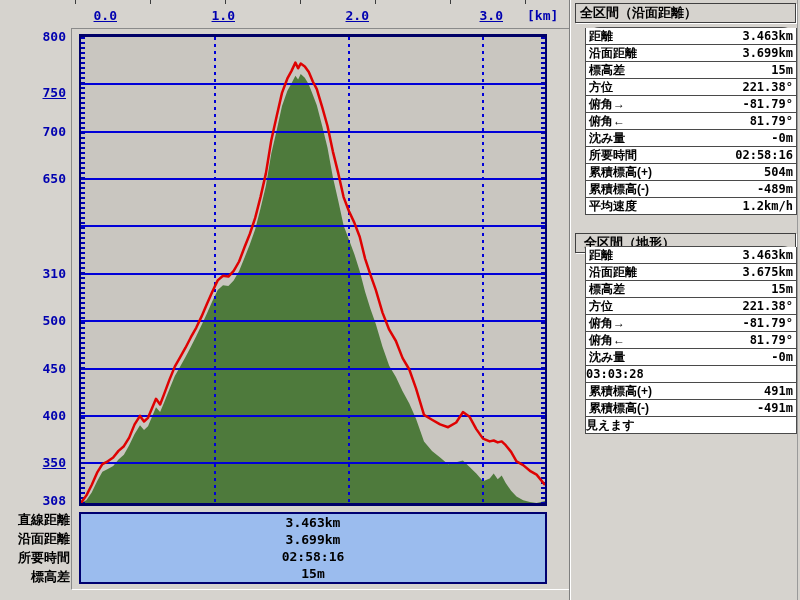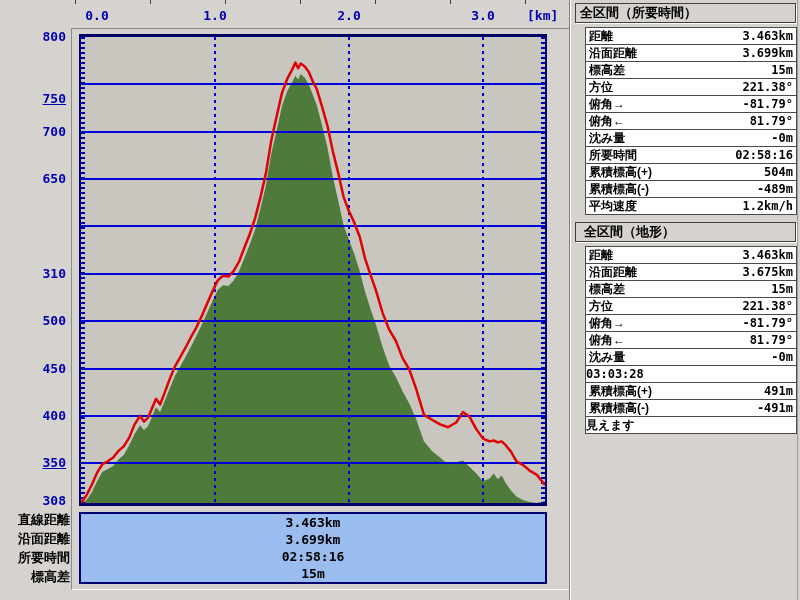--- a/index.html
+++ b/index.html
@@ -18,22 +18,22 @@
   }
   
   #plot-frame{
     position:absolute;left:79px;top:34px;width:468px;height:472px;
     box-sizing:border-box;background:#c9c6c0;
     border:2px solid #000068;border-top-width:3px;border-bottom-width:3px;
   }
   #profile-svg{position:absolute;left:0;top:0;width:464px;height:466px;display:block;}
   
   .xtick{
-    position:absolute;top:8px;width:40px;text-align:center;
-    color:#0000b0;font:bold 13px "DejaVu Sans Mono",monospace;
+    position:absolute;top:8px;width:40px;text-align:right;
+    color:#0000b0;font:bold 13px "DejaVu Sans Mono",monospace;text-decoration:underline;
   }
   #x-unit{
     position:absolute;left:527px;top:8px;width:44px;text-align:left;
     color:#0000b0;font:bold 13px "DejaVu Sans Mono",monospace;
   }
   .ytick{
     position:absolute;left:0;width:66px;text-align:right;
     color:#0000b0;font:bold 13px "DejaVu Sans Mono",monospace;height:16px;line-height:16px;
   }
   #y-min-label{position:absolute;left:0;top:493px;width:66px;text-align:right;
@@ -56,20 +56,21 @@
   
   .panel-header{
     position:absolute;left:575px;width:221px;height:20px;box-sizing:border-box;
     border:1px solid #404040;box-shadow:1px 1px 0 #ffffff;
     background:#d6d3ce;color:#000;font-weight:bold;font-size:13px;
     line-height:18px;padding-left:4px;
   }
   .stat-table{
     position:absolute;left:585px;width:212px;box-sizing:border-box;
     border-top:1px solid #4a4a4a;
+    border-radius:15px;
   }
   .stat-row{
     display:flex;height:17px;line-height:16px;box-sizing:border-box;background:#ffffff;
     border:1px solid #4a4a4a;border-top:none;
   }
   .stat-label{flex:1;padding-left:3px;color:#000;font-weight:bold;font-size:12px;white-space:nowrap;}
   .stat-value{padding-right:3px;color:#000;text-align:right;white-space:nowrap;
     font:bold 12px "DejaVu Sans Mono",monospace;line-height:16px;}
 </style>
 </head>
@@ -88,21 +89,21 @@
   <div id="top-axis">
       <span class="xtick" style="left: 77px;">0.0</span>
       <span class="xtick" style="left: 195px;">1.0</span>
       <span class="xtick" style="left: 329px;">2.0</span>
       <span class="xtick" style="left: 463px;">3.0</span>
     </div>
   <span id="x-unit">[km]</span>
 
   <div id="y-axis">
       <span class="ytick" style="top: 29px;">800</span>
-      <span class="ytick" style="top: 91px; text-decoration: underline;">750</span>
+      <span class="ytick" style="top: 85px; text-decoration: underline;">750</span>
       <span class="ytick" style="top: 123.715px;">700</span>
       <span class="ytick" style="top: 171.073px;">650</span>
       <span class="ytick" style="top: 218px; padding-left: 40px;">600</span>
       <span class="ytick" style="top: 265.789px;">310</span>
       <span class="ytick" style="top: 313.146px;">500</span>
       <span class="ytick" style="top: 360.504px;">450</span>
       <span class="ytick" style="top: 407.862px;">400</span>
       <span class="ytick" style="top: 455.22px; text-decoration: underline;">350</span>
     </div>
   <span id="y-min-label">308</span>
@@ -138,21 +139,21 @@
 
   <div id="summary-labels">
       <span class="sum-label" style="top: 510px;">直線距離</span>
       <span class="sum-label" style="top: 529px;">沿面距離</span>
       <span class="sum-label" style="top: 548px;">所要時間</span>
       <span class="sum-label" style="top: 567px;">標高差</span>
     </div>
 
   <div id="divider-v"></div>
   <div id="stats-area">
-      <div class="panel-header" style="top: 3px;">全区間（所要時間）</div>
+      <div class="panel-header" style="top: 3px;">全区間（沿面距離）</div>
       <div class="stat-table" style="top: 27px;">
         <div class="stat-row">
           <span class="stat-label">距離</span>
           <span class="stat-value">3.463km</span>
         </div>
         <div class="stat-row">
           <span class="stat-label">沿面距離</span>
           <span class="stat-value">3.699km</span>
         </div>
         <div class="stat-row">
@@ -185,21 +186,21 @@
         </div>
         <div class="stat-row">
           <span class="stat-label">累積標高(-)</span>
           <span class="stat-value">-489m</span>
         </div>
         <div class="stat-row">
           <span class="stat-label">平均速度</span>
           <span class="stat-value">1.2km/h</span>
         </div>
       </div>
-      <div class="panel-header" style="top: 222px; padding-left: 8px;">全区間（地形）</div>
+      <div class="panel-header" style="top: 233px; padding-left: 8px;">全区間（地形）</div>
       <div class="stat-table" style="top: 246px;">
         <div class="stat-row">
           <span class="stat-label">距離</span>
           <span class="stat-value">3.463km</span>
         </div>
         <div class="stat-row">
           <span class="stat-label">沿面距離</span>
           <span class="stat-value">3.675km</span>
         </div>
         <div class="stat-row">

